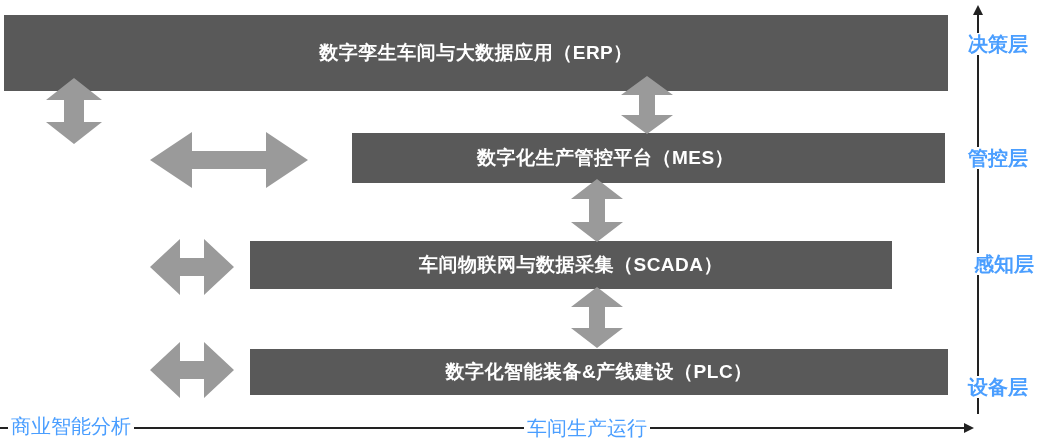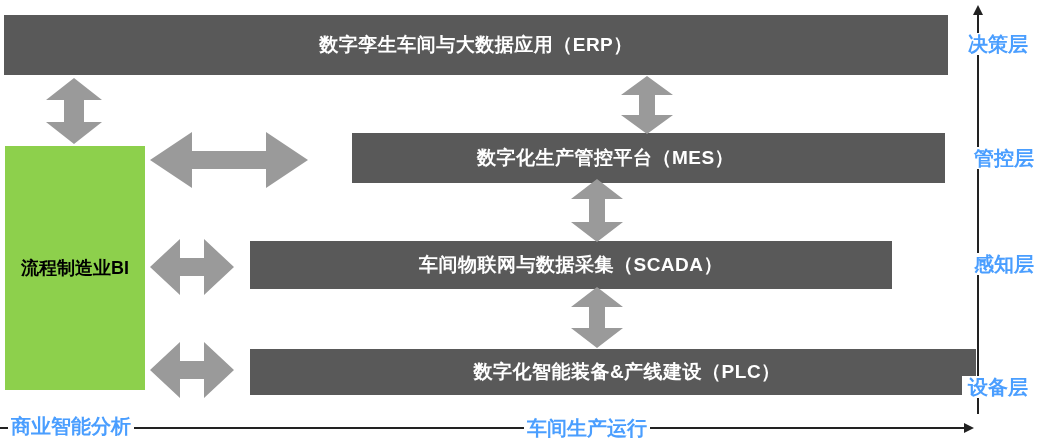--- a/index.html
+++ b/index.html
@@ -15,24 +15,24 @@
     position: absolute;
     background: var(--bar-bg, #595959);
     color: var(--bar-text, #ffffff);
     display: flex;
     align-items: center;
     justify-content: center;
     font-weight: bold;
     font-size: 19px;
     letter-spacing: 0.5px;
   }
-  .bar-erp   { left: 4px;   top: 15px;  width: 944px; height: 60px; text-align: center; }
+  .bar-erp   { left: 4px;   top: 15px;  width: 944px; height: 76px; text-align: center; }
   .bar-mes   { left: 352px; top: 133px; width: 593px; height: 50px; padding-right: 86px; box-sizing: border-box; }
   .bar-scada { left: 250px; top: 241px; width: 642px; height: 48px; }
-  .bar-plc   { left: 250px; top: 349px; width: 698px; height: 46px; padding-left: 28px; }
+  .bar-plc   { left: 250px; top: 349px; width: 698px; height: 46px; }
   .bi-box {
     position: absolute;
     left: 5px; top: 146px; width: 140px; height: 244px;
     background: var(--bi-bg, #8dd04c);
     color: var(--bi-text, #000000);
     display: flex;
     align-items: center;
     justify-content: center;
     font-weight: bold;
     font-size: 18px;
@@ -59,42 +59,42 @@
     left: 962px;
     width: 72px;
     text-align: center;
     background: var(--page-bg, #ffffff);
     color: var(--axis-label, #4a9eff);
     font-weight: bold;
     font-size: 20px;
     line-height: 22px;
   }
   .layer-label-0 { top: 33px; }
-  .layer-label-1 { top: 147px; text-align: right; }
+  .layer-label-1 { top: 147px; }
   .layer-label-2 { top: 253px; text-align: right; }
   .layer-label-3 { top: 376px; }
   .axis-line-h {
     position: absolute;
     left: 0; top: 427px;
     width: 966px; height: 2px;
     background: var(--axis-line, #222222);
   }
   .axis-arrow-right {
     position: absolute;
     left: 964px; top: 423px;
     width: 0; height: 0;
     border-top: 5px solid transparent;
     border-bottom: 5px solid transparent;
     border-left: 10px solid var(--axis-line, #222222);
   }
   .bottom-label {
     position: absolute;
     background: var(--page-bg, #ffffff);
     color: var(--axis-label, #4a9eff);
-    font-weight: bold;
+    font-weight: normal;
     font-size: 20px;
     line-height: 24px;
     padding: 0 3px;
   }
   .bottom-label-left  { left: 8px;   top: 414px; }
   .bottom-label-right { left: 510px; top: 416px; margin-left: 14px; }
 </style>
 </head>
 <body>
 
@@ -106,23 +106,20 @@
   <div class="bar bar-mes">
     <span>数字化生产管控平台（MES）</span>
   </div>
   <div class="bar bar-scada">
     <span>车间物联网与数据采集（SCADA）</span>
   </div>
   <div class="bar bar-plc">
     <span>数字化智能装备&amp;产线建设（PLC）</span>
   </div>
 
-  <div class="bi-box">
-    <span>流程制造业BI</span>
-  </div>
 
   <div class="arrow" style="left:46px; top:78px;">
     <svg width="56" height="66">
       <polygon points="28,0 56,22 38,22 38,44 56,44 28,66 0,44 18,44 18,22 0,22"></polygon>
     </svg>
   </div>
   <div class="arrow" style="left:621px; top:76px;">
     <svg width="52" height="58">
       <polygon points="26,0 52,19 34,19 34,39 52,39 26,58 0,39 18,39 18,19 0,19"></polygon>
     </svg>

